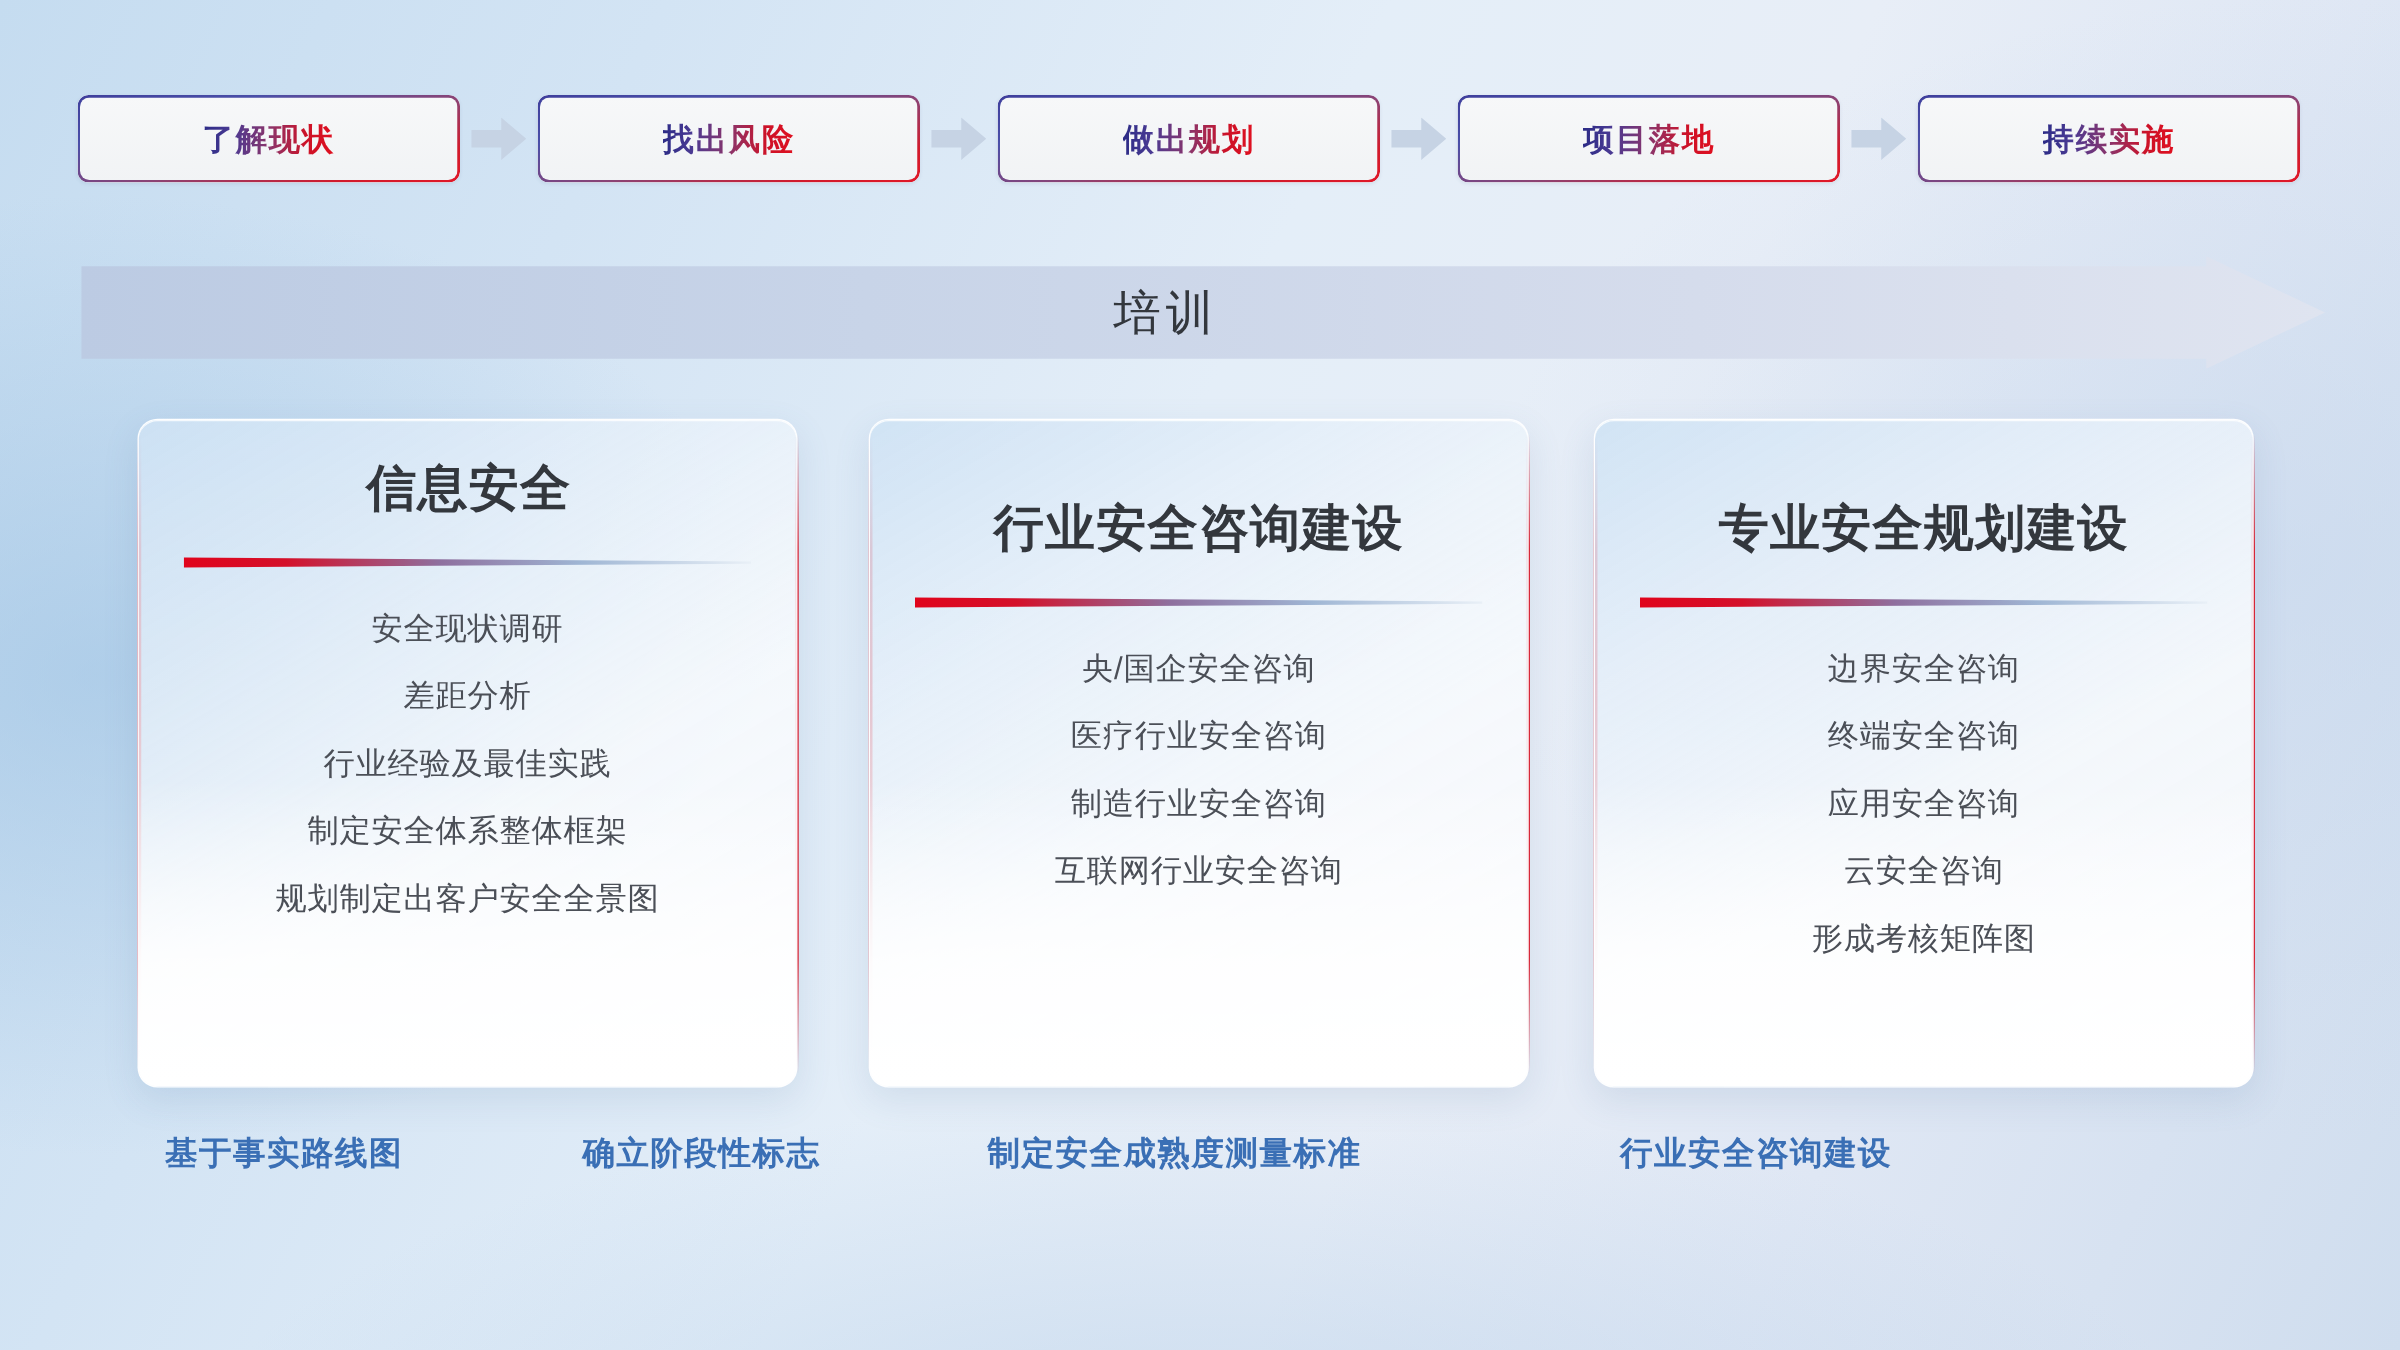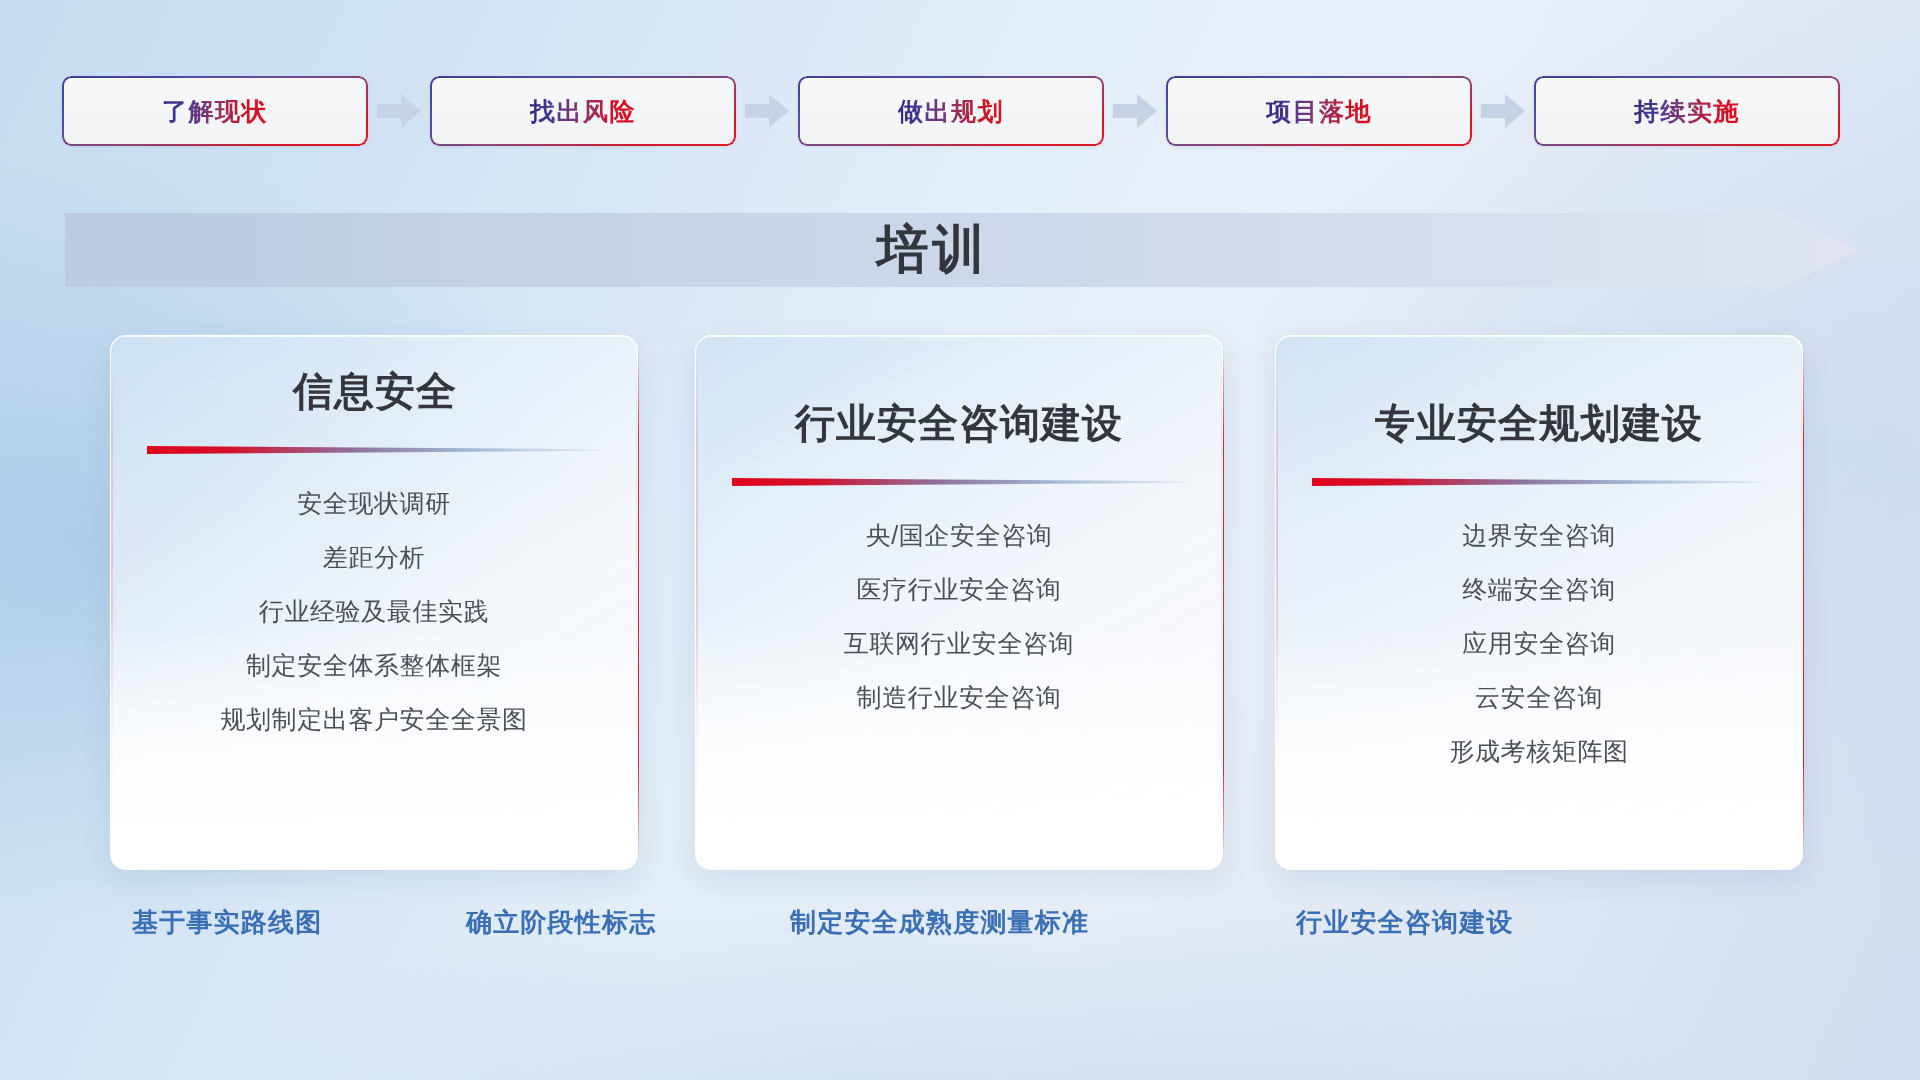--- a/index.html
+++ b/index.html
@@ -86,22 +86,22 @@
   }
   #banner svg { display: block; width: 100%; height: 100%; }
   #banner-text {
     position: absolute;
     left: 0; top: 0;
     width: 1735px;
     height: 90px;
     display: flex;
     align-items: center;
     justify-content: center;
-    font-size: 52px;
-    font-weight: 700;
+    font-size: 38px;
+    font-weight: 400;
     color: #33373d;
     letter-spacing: 4px;
   }
 
   
   #cards {
     position: absolute;
     left: 0;
     top: 335px;
     width: 1920px;
@@ -319,22 +319,22 @@
                 <stop offset="0.70" stop-color="#9fb6d4"></stop>
                 <stop offset="1" stop-color="#e9f0f7"></stop>
               </linearGradient>
             </defs>
             <path d="M0 2 L456 5.2 L456 7.0 L0 10 Z" fill="url(#dv1)"></path>
           </svg>
         </div>
         <ul class="card-list">
           <li>央/国企安全咨询</li>
           <li>医疗行业安全咨询</li>
+          <li>制造行业安全咨询</li>
           <li>互联网行业安全咨询</li>
-          <li>制造行业安全咨询</li>
         </ul>
       </div>
     </div>
 
     <div class="card" id="card-2">
       <div class="card-inner">
         <div class="card-title">
           <div>专业安全规划建设</div>
         </div>
         <div class="divider">

